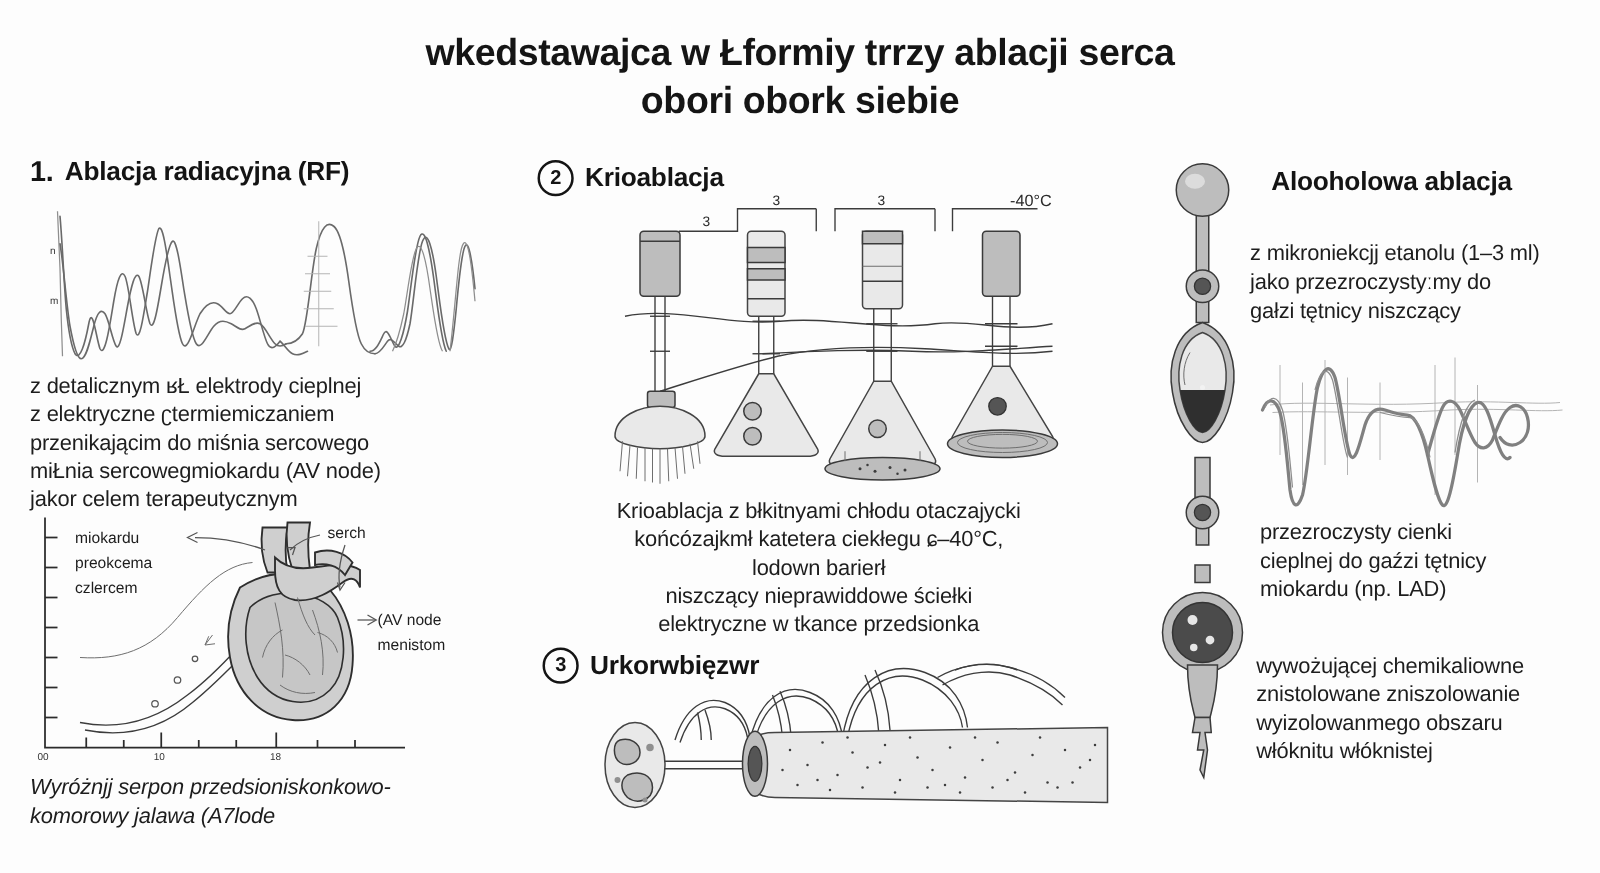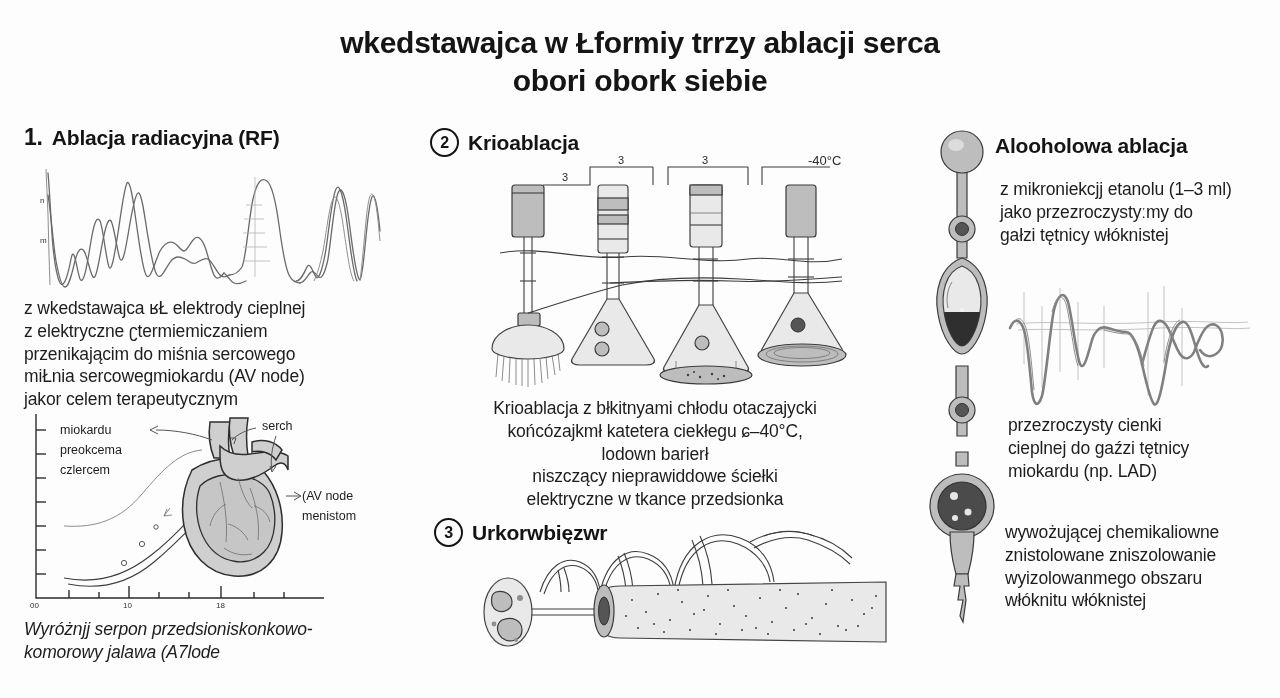--- a/index.html
+++ b/index.html
@@ -37,21 +37,21 @@
     letter-spacing:-0.2px;
   }
   .sec-num-plain{font-weight:bold;font-size:23px;}
   .sec-num-circ{
     width:25px;height:25px;border:2.2px solid #141414;border-radius:50%;
     display:flex;align-items:center;justify-content:center;
     font-size:16px;font-weight:bold;flex:none;
     line-height:1;
   }
   .head-right{
-    font-weight:bold;font-size:21px;color:#141414;letter-spacing:-0.2px;
+    font-weight:bold;font-size:21px;color:#141414;letter-spacing:-0.2px;margin-left:22px;
   }
 
   
   .para{
     font-size:17.5px;line-height:1.30;color:#1d1d1d;
     letter-spacing:-0.15px;
   }
   .para.center{text-align:center;}
   .para .ln{display:block;white-space:nowrap;}
 
@@ -140,21 +140,21 @@
                              C316,26 320,46 323,68 C326,90 329,118 333,126"></path>
         <path class="ecg2" d="M290,126 C293,120 296,110 299,96 C302,80 305,52 309,44
                               C313,36 317,54 320,76 C323,96 326,120 330,126"></path>
         <path class="ecg2" d="M336,126 C338,110 340,86 342,66 C344,46 346,36 349,40
                               C352,44 354,64 356,86"></path>
         <path class="ecg" d="M200,118 C203,120 206,126 210,128 C214,130 218,128 222,126"></path>
       </svg>
     </div>
 
     <div class="para" style="margin-top:2px;">
-      <span class="ln">z wkedstawajca ʁŁ elektrody cieplnej</span>
+      <span class="ln">z detalicznym ʁŁ elektrody cieplnej</span>
       <span class="ln">z elektryczne ʗtermiemiczaniem</span>
       <span class="ln">przenikającim do miśnia sercowego</span>
       <span class="ln">miŁnia sercowegmiokaɾdu (AV node)</span>
       <span class="ln">jakor celem terapeutycznym</span>
     </div>
   </div>
 
   <div class="art" style="left:24px;top:408px;">
     <svg width="350" height="205" viewBox="0 0 350 205" aria-hidden="true">
 
@@ -452,24 +452,24 @@
       <circle fill="#e6e6e6" cx="23" cy="388" r="3"></circle>
 
       <path class="metalfill" d="M18,402 C18,424 22,436 24,444 L36,444 C38,436 42,424 42,402 Z"></path>
       <path class="metalfill" d="M24,444 L22,456 L28,456 L26,470 L31,470 L28,486 L31,492
                                  L34,470 L32,456 L37,456 L36,444 Z"></path>
     </svg>
   </div>
 
   <div class="head-right" style="position:absolute;left:995px;top:134px;">Alooholowa ablacja</div>
 
-  <div class="para" style="position:absolute;left:1000px;top:178px;">
+  <div class="para" style="position:absolute;left:1000px;top:191px;">
     <span class="ln">z mikroniekcjj etanolu (1–3 ml)</span>
     <span class="ln">jako przezroczystyːmy do</span>
-    <span class="ln">gałzi tętnicy włóknistej</span>
+    <span class="ln">gałzi tętnicy niszczący</span>
   </div>
 
   <div class="art" style="left:1008px;top:268px;">
     <svg width="270" height="140" viewBox="0 0 270 140" aria-hidden="true">
       <g class="ecg-lite">
         <line x1="16" y1="24" x2="16" y2="96"></line>
         <line x1="34" y1="38" x2="34" y2="120"></line>
         <line x1="52" y1="20" x2="52" y2="104"></line>
         <line x1="70" y1="34" x2="70" y2="112"></line>
         <line x1="96" y1="38" x2="96" y2="100"></line>

